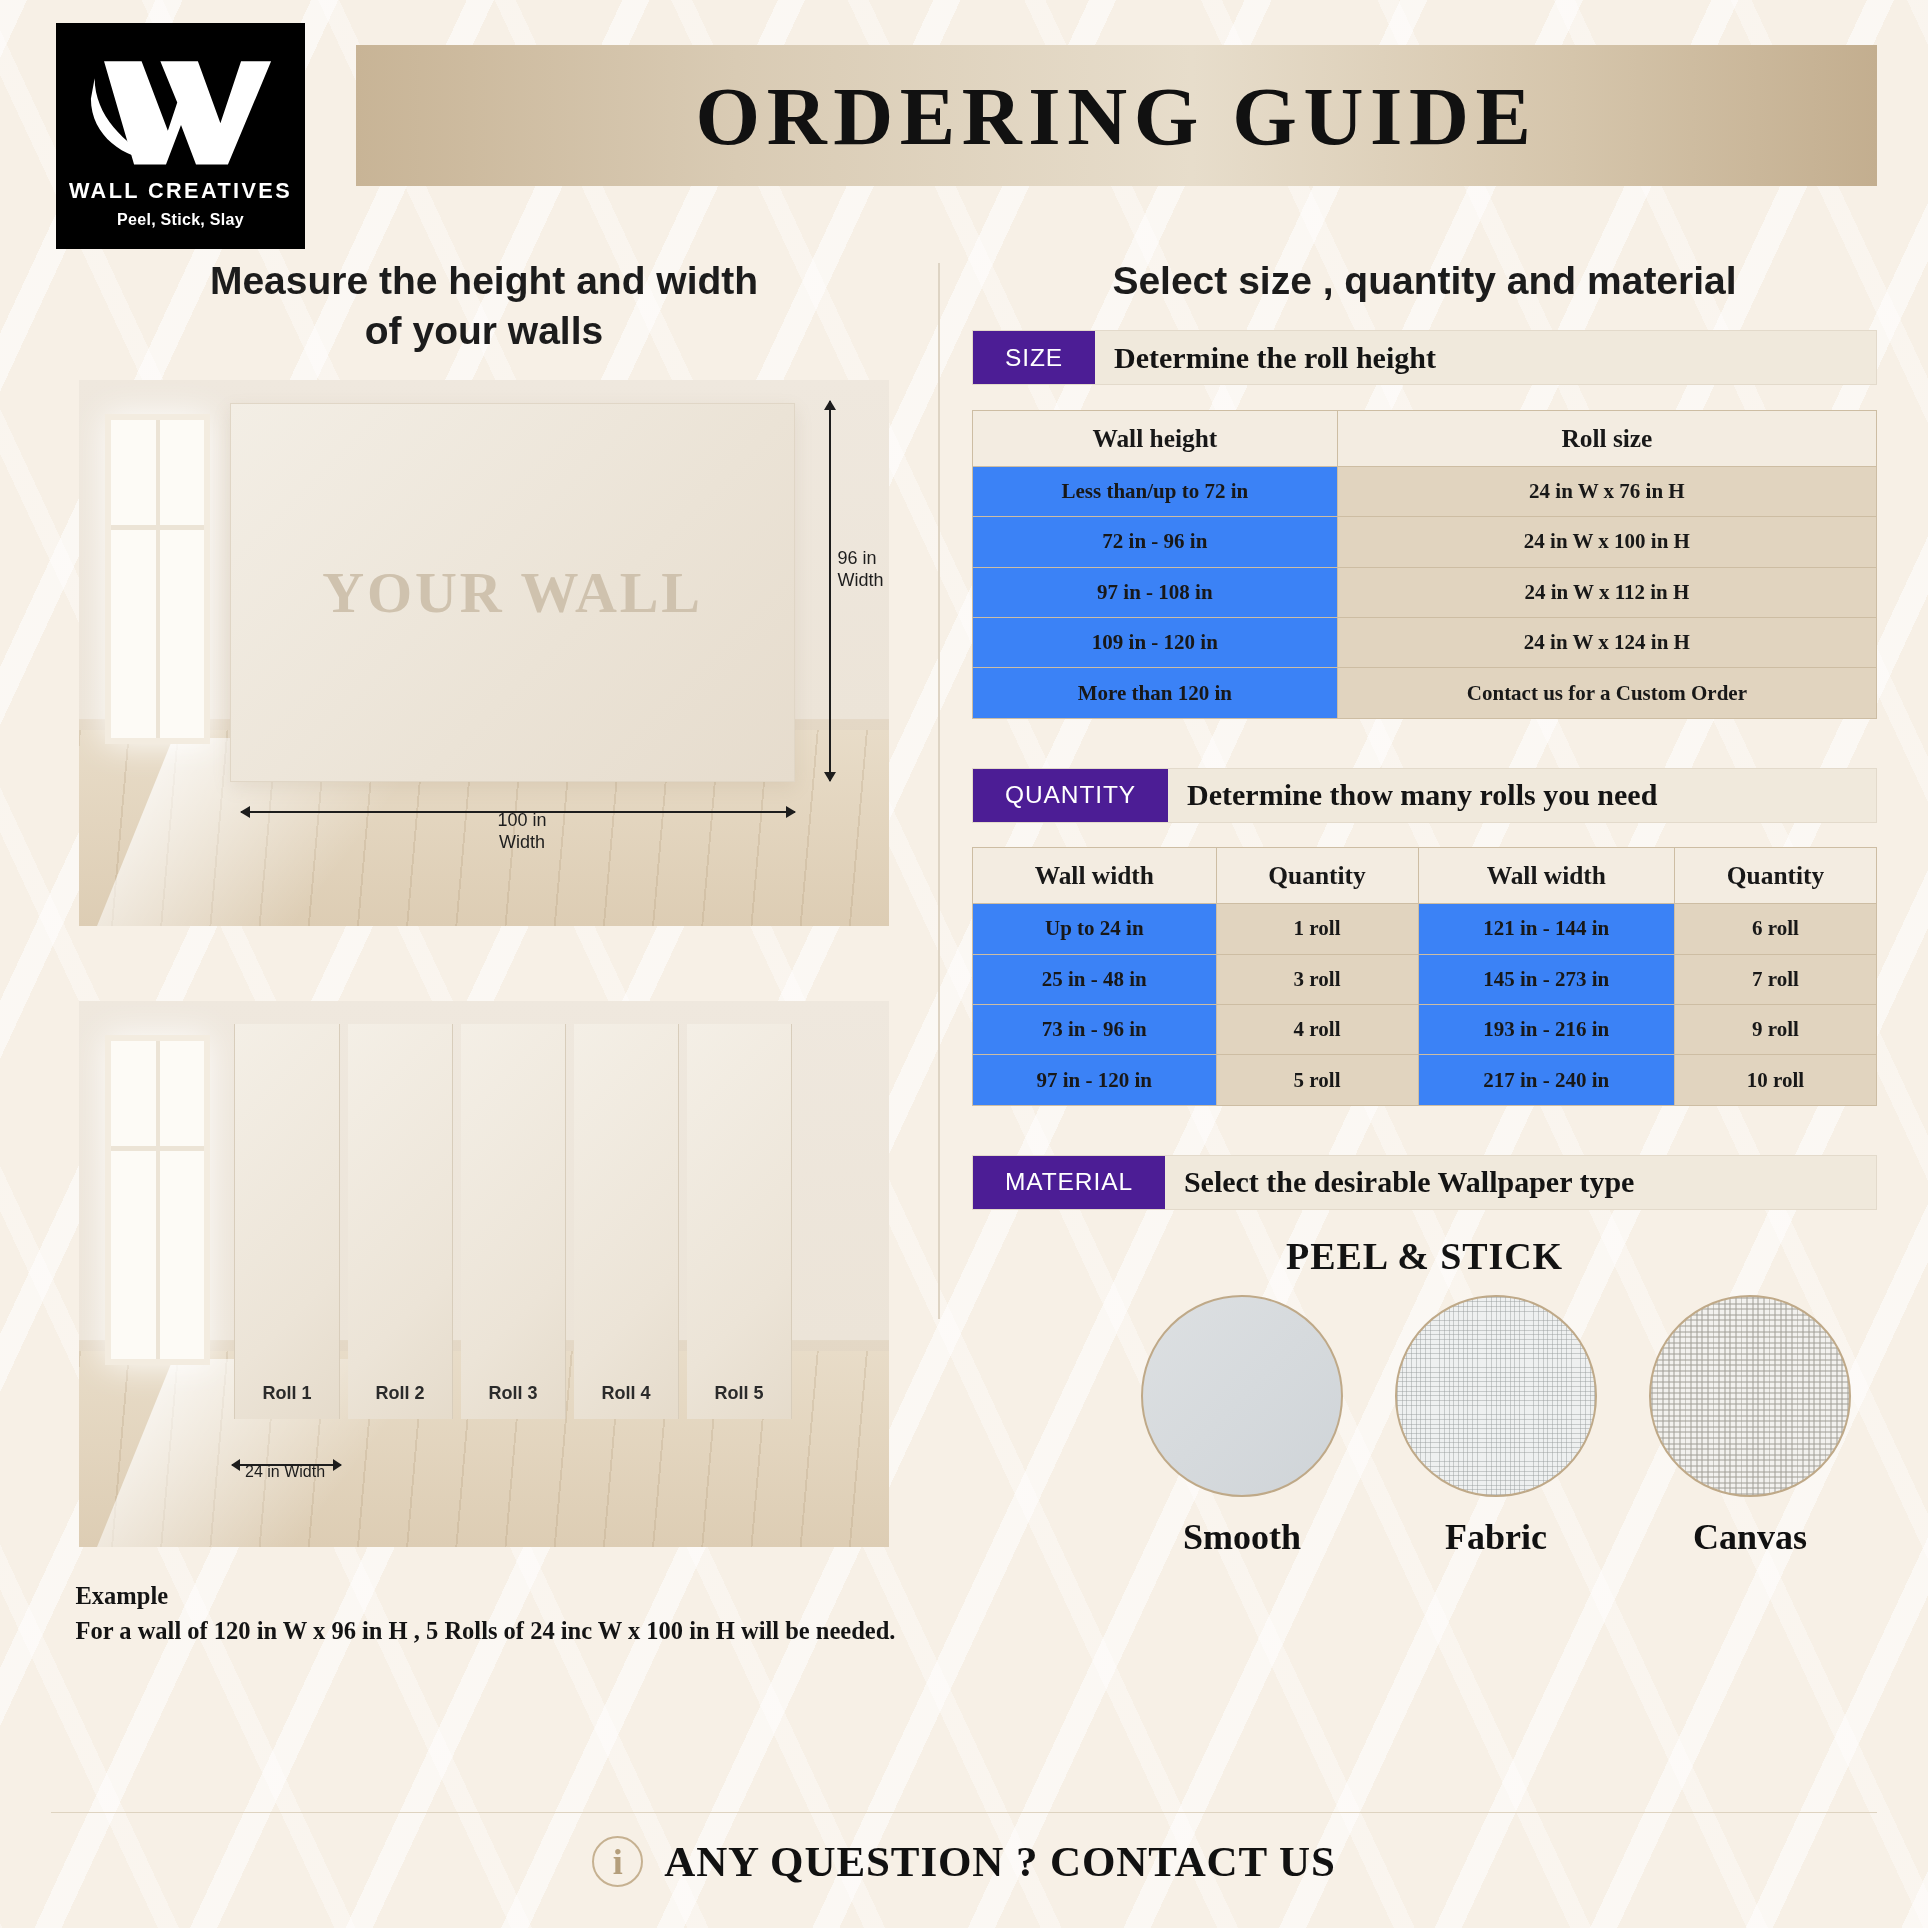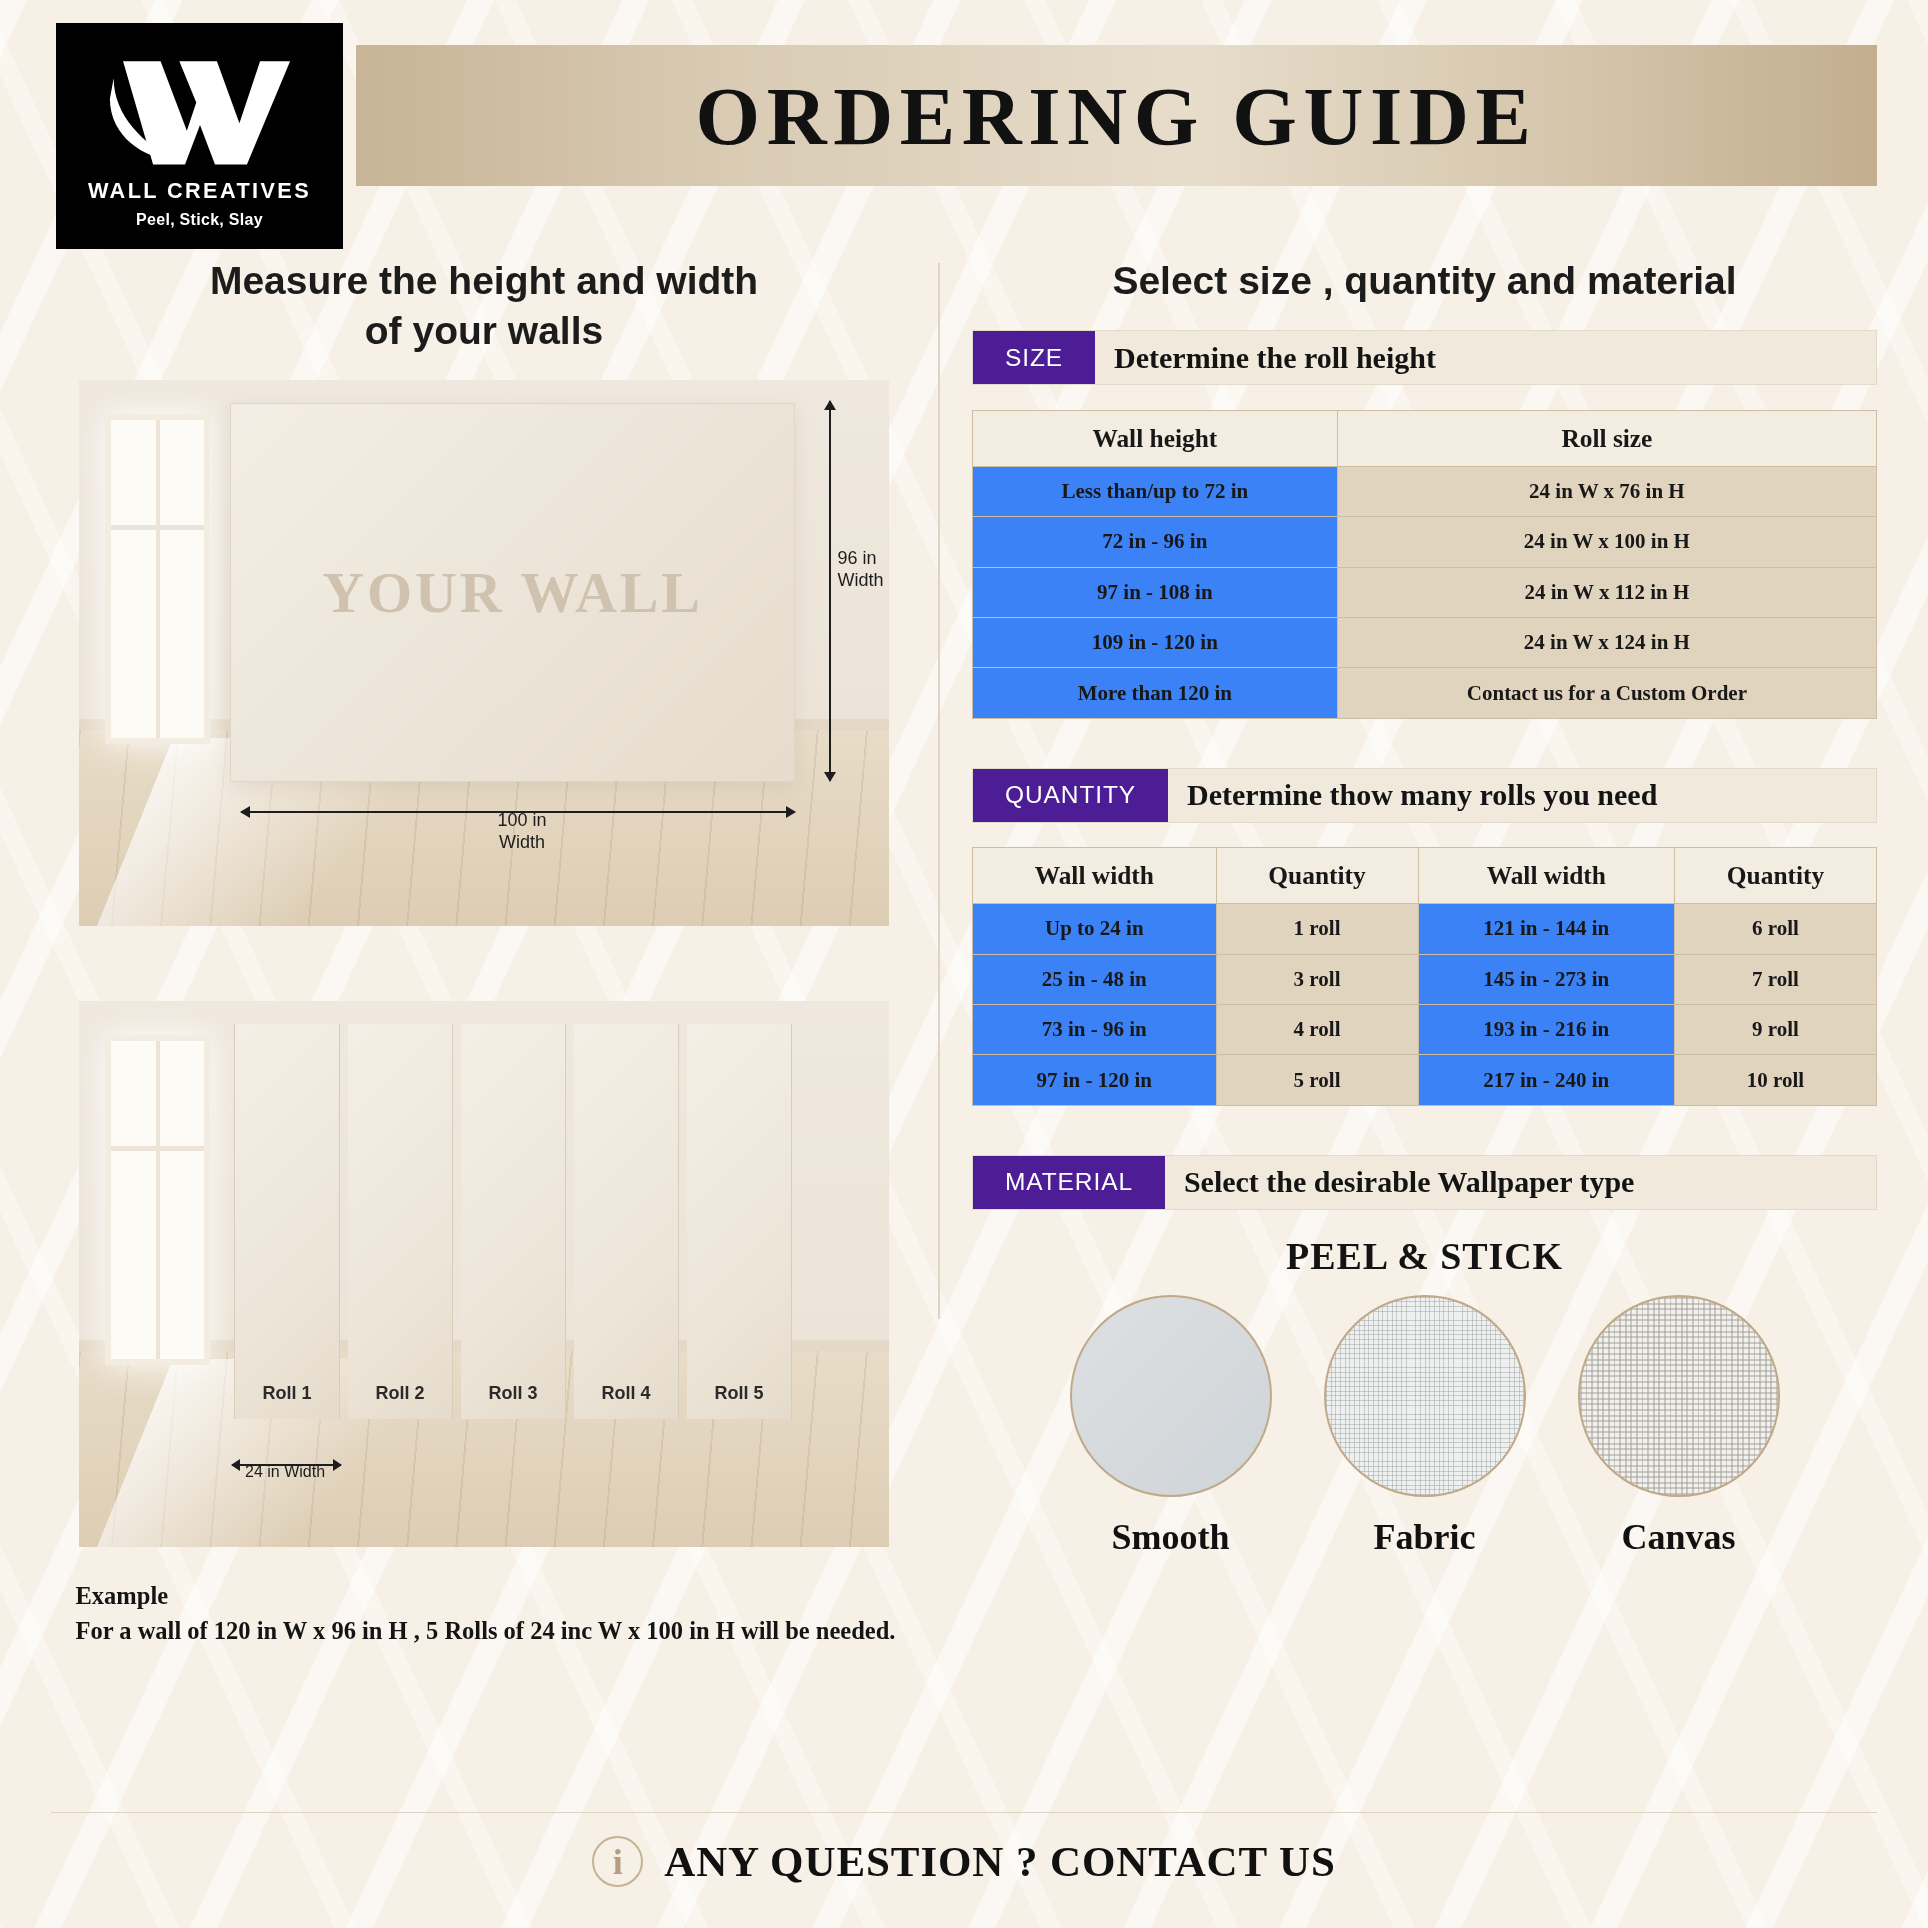--- a/index.html
+++ b/index.html
@@ -22,21 +22,21 @@
       repeating-linear-gradient(-115deg, rgba(255,255,255,0.35) 0 19px, rgba(255,255,255,0) 19px 160px);
     z-index: 0;
   }
   .page { position: relative; z-index: 2; width: 1928px; height: 1928px; }
 
   
   .header { position: relative; height: 235px; }
   .logo-box {
     position: absolute;
     left: 56px; top: 22.6px;
-    width: 287px; height: 226px;
+    width: 249px; height: 226px;
     background: #000;
     color: #fff;
     display: flex;
     flex-direction: column;
     align-items: center;
     justify-content: center;
   }
   .logo-mark { width: 188px; height: 122px; margin-top: 7.5px; }
   .logo-title {
     font-family: "Liberation Sans", sans-serif;
@@ -271,21 +271,21 @@
   .materials { margin-top: 3.8px; }
   .peel-stick {
     text-align: center;
     font-family: "Liberation Serif", serif;
     font-size: 38px;
     font-weight: 700;
     letter-spacing: 0.9px;
     margin: 24.5px 0 17px;
     color: #131313;
   }
-  .swatches { display: flex; justify-content: center; align-items: flex-start; }
+  .swatches { display: flex; justify-content: flex-end; align-items: flex-start; }
   .swatch { text-align: center; width: 254px; }
   .disc {
     width: 202px; height: 202px; border-radius: 50%;
     margin: 0 auto;
     border: 2.8px solid #bfa988;
   }
   .disc.smooth { background: linear-gradient(135deg,#dde0e2,#cfd4d8); }
   .disc.fabric {
     background-color: #eef0f0;
     background-image:

